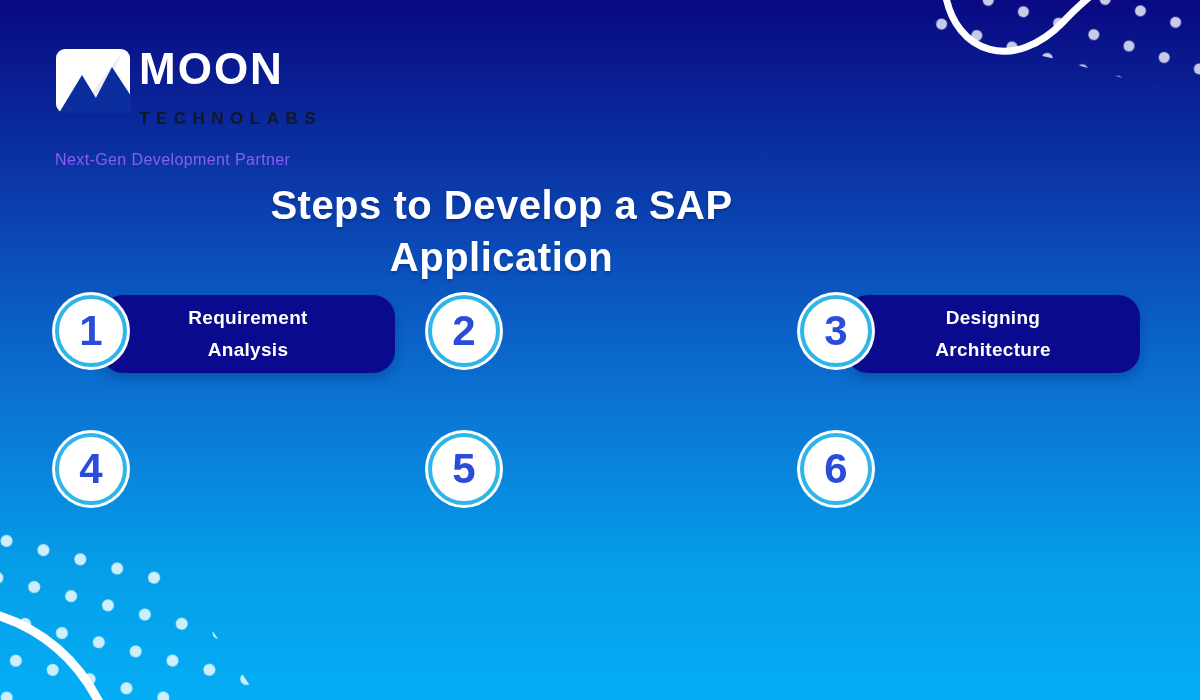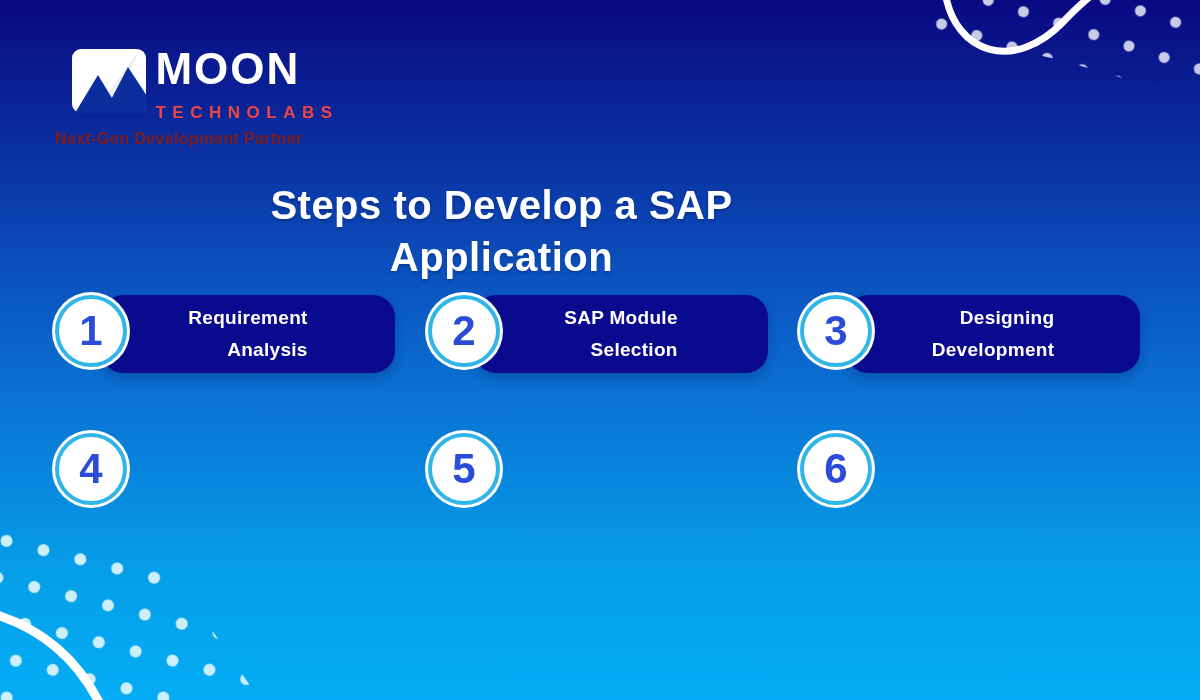--- a/index.html
+++ b/index.html
@@ -7,46 +7,46 @@
     width:1200px;height:700px;position:relative;overflow:hidden;
     font-family:"Liberation Sans","DejaVu Sans",sans-serif;
     background:linear-gradient(180deg,#090982 0%,#0a2d9e 20%,#0b53bf 40%,#0a78d6 60%,#059fe9 82%,#04adf5 100%);
   }
   .decor{position:absolute;pointer-events:none;}
   .decor-tr{top:0;right:0;}
   .decor-bl{bottom:0;left:0;}
 
   
   .logo{position:absolute;left:55px;top:48px;width:300px;}
-  .logo-row{display:flex;align-items:flex-start;justify-content:center;}
+  .logo-row{display:flex;align-items:flex-start;}
   .logo-mark{width:76px;height:66px;flex:0 0 auto;}
   .logo-text{margin-left:8px;padding-top:2px;}
   .logo-name{color:#fff;font-size:44px;font-weight:bold;letter-spacing:2px;line-height:38px;}
-  .logo-sub{color:#ef4444;font-size:17px;font-weight:bold;letter-spacing:6.5px;margin-top:15px;}
-  .logo-tagline{color:#7f1d1d;font-size:16px;font-weight:bold;letter-spacing:.4px;margin-top:7px;white-space:nowrap;}
+  .logo-sub{color:#0f172a;font-size:17px;font-weight:bold;letter-spacing:6.5px;margin-top:21px;}
+  .logo-tagline{color:#8b5cf6;font-size:16px;font-weight:normal;letter-spacing:.4px;margin-top:22px;white-space:nowrap;}
 
   
   .page-title{
     position:absolute;left:0;top:152px;width:1003px;text-align:center;
     color:#fff;font-size:40px;font-weight:bold;line-height:52px;
     white-space:pre-line;letter-spacing:.5px;
     text-shadow:0 2px 3px rgba(0,0,40,.25);
   }
 
   
   .pill{position:absolute;width:340px;height:80px;}
   .pill-rect{
     position:absolute;left:46px;top:1px;width:294px;height:78px;
     background:#0a0a8e;border-radius:22px;
     box-shadow:0 5px 12px rgba(0,10,60,.25);
     display:flex;align-items:center;justify-content:center;
   }
   .pill-label{
     color:#fff;font-size:19px;font-weight:bold;line-height:32px;
-    text-align:right;white-space:pre-line;letter-spacing:.3px;
+    text-align:center;white-space:pre-line;letter-spacing:.3px;
   }
   .pill-circle{
     position:absolute;left:0;top:1px;width:64px;height:64px;
     background:#fff;border:4px solid #30b5e8;border-radius:50%;
     box-shadow:0 0 0 3px #ffffff;
     display:flex;align-items:center;justify-content:center;
   }
   .pill-number{color:#2b4cd8;font-size:42px;font-weight:bold;line-height:1;}
 
   .r1{top:294px;} .r2{top:432px;}
@@ -99,33 +99,29 @@
   <div class="pill-rect">
     <div class="pill-label">Requirement
 Analysis</div>
   </div>
   <div class="pill-circle">
     <span class="pill-number">1</span>
   </div>
 </div>
 
 <div class="pill r1 c2">
-  <div class="pill-rect">
-    <div class="pill-label">SAP Module
-Selection</div>
-  </div>
   <div class="pill-circle">
     <span class="pill-number">2</span>
   </div>
 </div>
 
 <div class="pill r1 c3">
   <div class="pill-rect">
     <div class="pill-label">Designing
-Development</div>
+Architecture</div>
   </div>
   <div class="pill-circle">
     <span class="pill-number">3</span>
   </div>
 </div>
 
 <div class="pill r2 c1">
   <div class="pill-circle">
     <span class="pill-number">4</span>
   </div>

